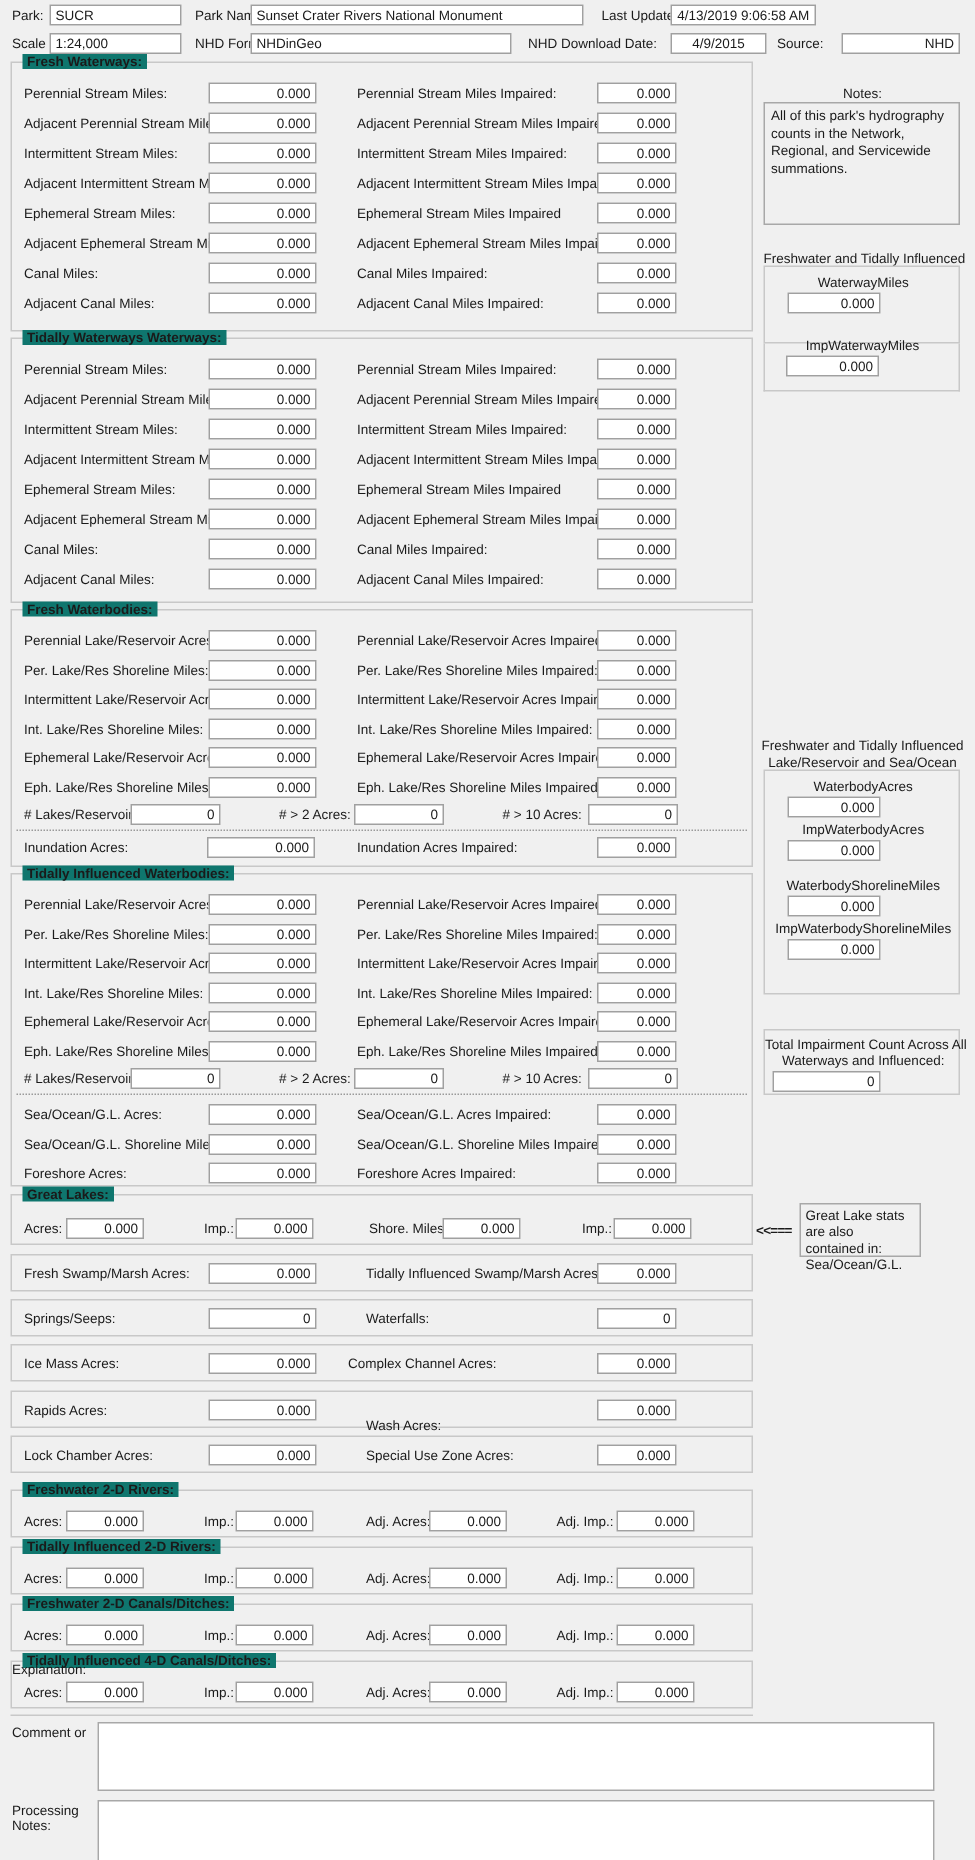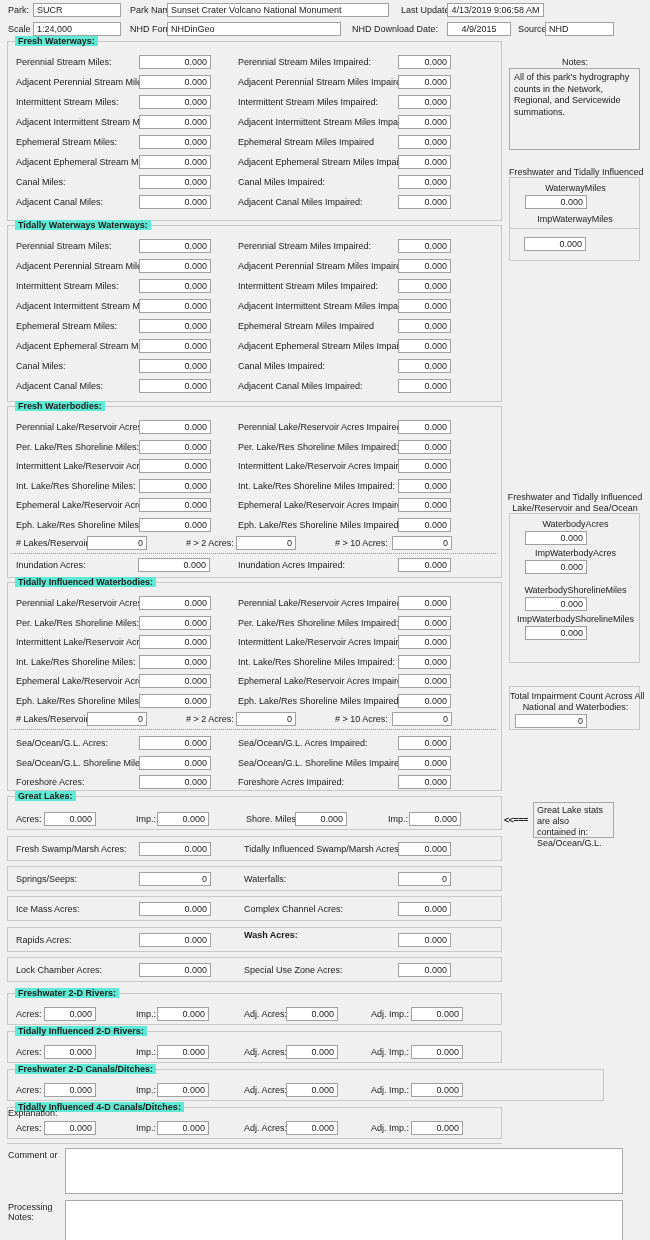--- a/index.html
+++ b/index.html
@@ -43,21 +43,21 @@
 
   
   .grp {
     position: absolute;
     border: 1px solid #c8c8c8;
     background: transparent;
   }
   .grp > .cap {
     position: absolute;
     top: -6px; left: 7px;
-    background: #5eead4;
+    background: #0f766e;
     padding: 0 3px;
     font-size: 9px;
     font-weight: bold;
     color: #1a1a1a;
     white-space: nowrap;
   }
   .panel {
     position: absolute;
     border: 1px solid #c8c8c8;
     background: transparent;
@@ -102,36 +102,36 @@
   }
 </style>
 </head>
 <body>
 
 <div>
   <span class="lbl" style="left:8px;  top:5px;">Park:</span>
   <div class="fld left" style="left:33px; top:3px; width:88px;">SUCR</div>
 
   <span class="lbl" style="left:130px;top:5px;">Park Name:</span>
-  <div class="fld left" style="left:167px;top:3px; width:222px;">Sunset Crater Volcano National Monument</div>
+  <div class="fld left" style="left:167px;top:3px; width:222px;">Sunset Crater Rivers National Monument</div>
 
   <span class="lbl" style="left:401px;top:5px;">Last Update:</span>
   <div class="fld ctr" style="left:447px;top:3px; width:97px;">4/13/2019 9:06:58 AM</div>
 
   <span class="lbl" style="left:8px;  top:24px;">Scale</span>
   <div class="fld left" style="left:33px; top:22px; width:88px;">1:24,000</div>
 
   <span class="lbl" style="left:130px;top:24px;">NHD Format:</span>
   <div class="fld left" style="left:167px;top:22px; width:174px;">NHDinGeo</div>
 
   <span class="lbl" style="left:352px;top:24px;">NHD Download Date:</span>
   <div class="fld ctr" style="left:447px;top:22px; width:64px;">4/9/2015</div>
 
   <span class="lbl" style="left:518px;top:24px;">Source:</span>
-  <div class="fld left" style="left:545px;top:22px; width:69px;">NHD</div>
+  <div class="fld left" style="left:561px;top:22px; width:79px;text-align:right;">NHD</div>
 </div>
 
 <div class="grp" style="left:7px; top:41px; width:495px; height:180px;">
   <span class="cap">Fresh Waterways:</span>
   <div id="fw-rows">
       <span class="lbl" style="left:8px;top:15px;">Perennial Stream Miles:</span>
       <div class="fld" style="left:131px;top:13px;width:72px;">0.000</div>
       <span class="lbl" style="left:230px;top:15px;">Perennial Stream Miles Impaired:</span>
       <div class="fld" style="left:390px;top:13px;width:53px;">0.000</div>
       <span class="lbl" style="left:8px;top:35px;">Adjacent Perennial Stream Miles:</span>
@@ -322,27 +322,27 @@
     </div>
     <div class="grp" style="left:7px;top:866px;width:495px;height:25px;">
       <span class="lbl" style="left:8px;top:7px;">Springs/Seeps:</span>
       <div class="fld" style="left:131px;top:5px;width:72px;">0</div>
       <span class="lbl" style="left:236px;top:7px;">Waterfalls:</span>
       <div class="fld" style="left:390px;top:5px;width:53px;">0</div>
     </div>
     <div class="grp" style="left:7px;top:896px;width:495px;height:25px;">
       <span class="lbl" style="left:8px;top:7px;">Ice Mass Acres:</span>
       <div class="fld" style="left:131px;top:5px;width:72px;">0.000</div>
-      <span class="lbl" style="left:236px;top:7px;text-align:center;">Complex Channel Acres:</span>
+      <span class="lbl" style="left:224px;top:7px;text-align:center;">Complex Channel Acres:</span>
       <div class="fld" style="left:390px;top:5px;width:53px;">0.000</div>
     </div>
     <div class="grp" style="left:7px;top:927px;width:495px;height:25px;">
       <span class="lbl" style="left:8px;top:7px;">Rapids Acres:</span>
       <div class="fld" style="left:131px;top:5px;width:72px;">0.000</div>
-      <span class="lbl" style="left:236px;top:2px;font-weight:bold;">Wash Acres:</span>
+      <span class="lbl" style="left:236px;top:17px;">Wash Acres:</span>
       <div class="fld" style="left:390px;top:5px;width:53px;">0.000</div>
     </div>
     <div class="grp" style="left:7px;top:957px;width:495px;height:25px;">
       <span class="lbl" style="left:8px;top:7px;">Lock Chamber Acres:</span>
       <div class="fld" style="left:131px;top:5px;width:72px;">0.000</div>
       <span class="lbl" style="left:236px;top:7px;">Special Use Zone Acres:</span>
       <div class="fld" style="left:390px;top:5px;width:53px;">0.000</div>
     </div>
   </div>
 
@@ -362,21 +362,21 @@
       <span class="cap">Tidally Influenced 2-D Rivers:</span>
       <span class="lbl" style="left:8px;top:15px;">Acres:</span>
       <div class="fld" style="left:36px;top:13px;width:52px;">0.000</div>
       <span class="lbl" style="left:128px;top:15px;">Imp.:</span>
       <div class="fld" style="left:149px;top:13px;width:52px;">0.000</div>
       <span class="lbl" style="left:236px;top:15px;">Adj. Acres:</span>
       <div class="fld" style="left:278px;top:13px;width:52px;">0.000</div>
       <span class="lbl" style="left:363px;top:15px;">Adj. Imp.:</span>
       <div class="fld" style="left:403px;top:13px;width:52px;">0.000</div>
     </div>
-    <div class="grp" style="left:7px;top:1069px;width:597px;height:32px;text-decoration:underline;">
+    <div class="grp" style="left:7px;top:1069px;width:495px;height:32px;text-decoration:underline;">
       <span class="cap">Freshwater 2-D Canals/Ditches:</span>
       <span class="lbl" style="left:8px;top:15px;">Acres:</span>
       <div class="fld" style="left:36px;top:13px;width:52px;">0.000</div>
       <span class="lbl" style="left:128px;top:15px;">Imp.:</span>
       <div class="fld" style="left:149px;top:13px;width:52px;">0.000</div>
       <span class="lbl" style="left:236px;top:15px;">Adj. Acres:</span>
       <div class="fld" style="left:278px;top:13px;width:52px;">0.000</div>
       <span class="lbl" style="left:363px;top:15px;">Adj. Imp.:</span>
       <div class="fld" style="left:403px;top:13px;width:52px;">0.000</div>
     </div>
@@ -394,40 +394,40 @@
   </div>
 
 <span class="lbl ctr" style="left:509px; top:57px; width:132px;">Notes:</span>
 <div class="notesarea" style="left:509px; top:68px; width:131px; height:82px;">All of this park's hydrography counts in the Network, Regional, and Servicewide summations.</div>
 
 <span class="lbl ctr" style="left:509px; top:167px; width:132px;">Freshwater and Tidally Influenced</span>
 <div class="panel" style="left:509px; top:177px; width:131px; height:52px;">
   <span class="lbl ctr" style="left:0px; top:5px; width:131px;">WaterwayMiles</span>
   <div class="fld" style="left:15px; top:17px; width:62px;">0.000</div>
 </div>
-<span class="lbl ctr" style="left:509px; top:214px; width:132px;text-align:center;">ImpWaterwayMiles</span>
+<span class="lbl ctr" style="left:509px; top:225px; width:132px;text-align:center;">ImpWaterwayMiles</span>
 <div class="fld" style="left:524px; top:237px; width:62px;">0.000</div>
 <div class="panel" style="left:509px; top:229px; width:131px; height:32px; border-top:none;"></div>
 
 <span class="lbl ctr" style="left:505px; top:492px; width:140px;">Freshwater and Tidally Influenced</span>
 <span class="lbl ctr" style="left:505px; top:503px; width:140px;">Lake/Reservoir and Sea/Ocean</span>
 <div class="panel" style="left:509px; top:513px; width:131px; height:150px;">
   <span class="lbl ctr" style="left:0px;  top:5px;  width:131px;">WaterbodyAcres</span>
   <div class="fld" style="left:15px; top:17px; width:62px;">0.000</div>
   <span class="lbl ctr" style="left:0px;  top:34px; width:131px;">ImpWaterbodyAcres</span>
   <div class="fld" style="left:15px; top:46px; width:62px;">0.000</div>
   <span class="lbl ctr" style="left:0px;  top:71px; width:131px;">WaterbodyShorelineMiles</span>
   <div class="fld" style="left:15px; top:83px; width:62px;">0.000</div>
   <span class="lbl ctr" style="left:0px;  top:100px;width:131px;">ImpWaterbodyShorelineMiles</span>
   <div class="fld" style="left:15px; top:112px;width:62px;">0.000</div>
 </div>
 
 <div class="panel" style="left:509px; top:686px; width:131px; height:44px;">
   <span class="lbl ctr" style="left:0px; top:4px;  width:131px;">Total Impairment Count Across All</span>
-  <span class="lbl ctr" style="left:0px; top:15px; width:131px;">National and Waterbodies:</span>
+  <span class="lbl ctr" style="left:0px; top:15px; width:131px;">Waterways and Influenced:</span>
   <div class="fld" style="left:5px; top:27px; width:72px;">0</div>
 </div>
 
 <span class="arrow" style="left:504px; top:815px;">&lt;&lt;===</span>
 <div class="notebox" style="left:533px; top:802px; width:81px; height:36px;">Great Lake stats are also contained in: Sea/Ocean/G.L.</div>
 
 <div class="hr-solid" style="left:7px; top:1143px; width:495px;"></div>
 
 <span class="lbl" style="left:8px; top:1150px;">Comment or</span>
 <span class="lbl" style="left:8px; top:1108px;">Explanation:</span>

